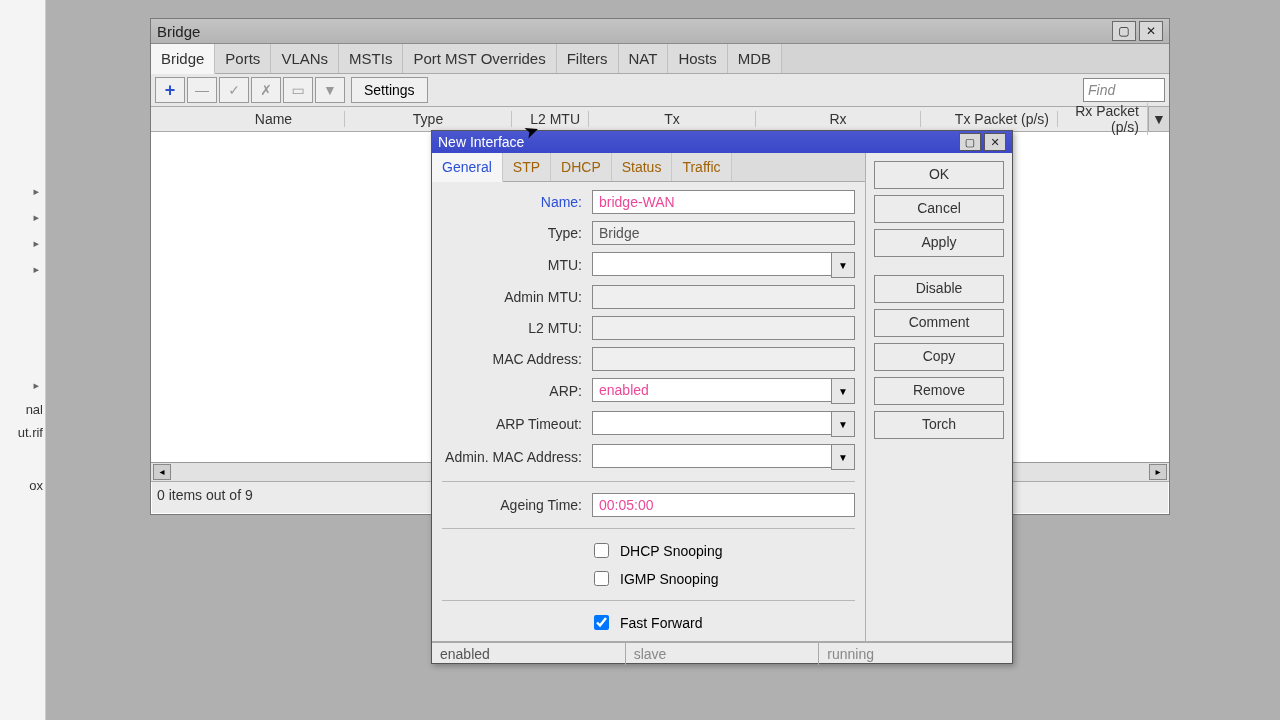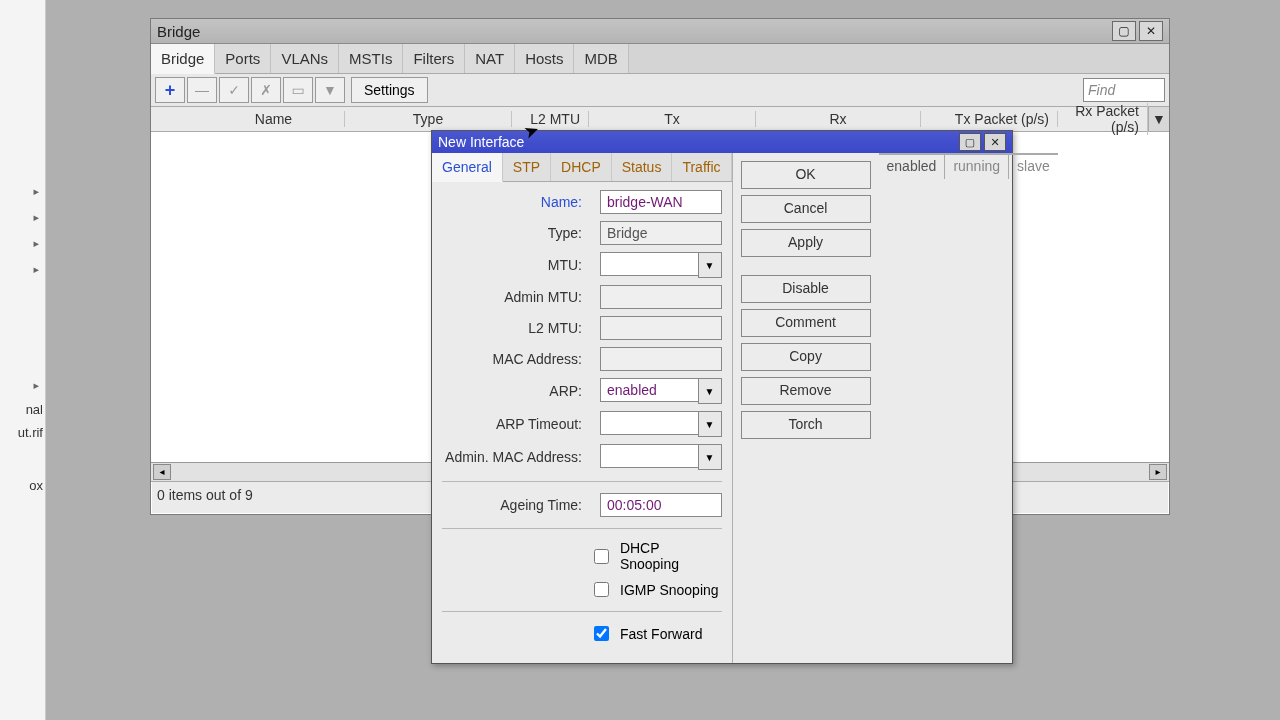--- a/index.html
+++ b/index.html
@@ -239,21 +239,21 @@
     color: #222;
     font-size: 11px;
     display: flex;
     align-items: center;
     justify-content: center;
     cursor: pointer;
   }
 
   .dlg-body {
     display: flex;
-    flex-direction: row;
+    flex-direction: column;
     height: calc(100% - 22px);
   }
   .dlg-main {
     display: flex;
     flex: 1;
   }
   .dlg-left {
     flex: 1;
     border-right: 1px solid #b0b0b0;
     display: flex;
@@ -282,37 +282,37 @@
 
   .form {
     padding: 8px 10px;
     display: flex;
     flex-direction: column;
     gap: 7px;
   }
   .row {
     display: flex;
     align-items: center;
-    gap: 18px;
+    gap: 10px;
   }
   .row label {
     width: 140px;
     text-align: right;
     font-size: 14px;
     color: #333;
   }
   .row label.blue { color: #2a4fd5; }
   .field {
     flex: 1;
     height: 24px;
     border: 1px solid #888;
     background: #fff;
     padding: 0 6px;
     font-size: 14px;
-    color: #701a75;
+    color: #ec4899;
     display: flex;
     align-items: center;
     box-sizing: border-box;
   }
   .field.ro { background: #efefef; color: #555; }
   .field-wrap {
     flex: 1;
     display: flex;
   }
   .field-wrap .field { border-right: none; }
@@ -409,20 +409,21 @@
   <div class="titlebar">
     <span class="title">Bridge</span>
     <div class="tbtn">▢</div>
     <div class="tbtn">✕</div>
   </div>
   <div class="maintabs">
     <div class="mtab active">Bridge</div>
     <div class="mtab">Ports</div>
     <div class="mtab">VLANs</div>
     <div class="mtab">MSTIs</div>
+    <div class="mtab">Port MST Overrides</div>
     <div class="mtab">Filters</div>
     <div class="mtab">NAT</div>
     <div class="mtab">Hosts</div>
     <div class="mtab">MDB</div>
   </div>
   <div class="toolbar">
     <div class="tool">+</div>
     <div class="tool dim">—</div>
     <div class="tool dim">✓</div>
     <div class="tool dim">✗</div>
@@ -545,19 +546,19 @@
         <div style="height:6px"></div>
         <div class="btn">Disable</div>
         <div class="btn">Comment</div>
         <div class="btn">Copy</div>
         <div class="btn">Remove</div>
         <div class="btn">Torch</div>
       </div>
     </div>
     <div class="dlg-status">
       <div class="cell">enabled</div>
+      <div class="cell" style="color:#888">slave</div>
       <div class="cell" style="color:#888">running</div>
-      <div class="cell" style="color:#888">slave</div>
     </div>
   </div>
 </div>
 
 <div class="cursor">➤</div>
 
 </body></html>

